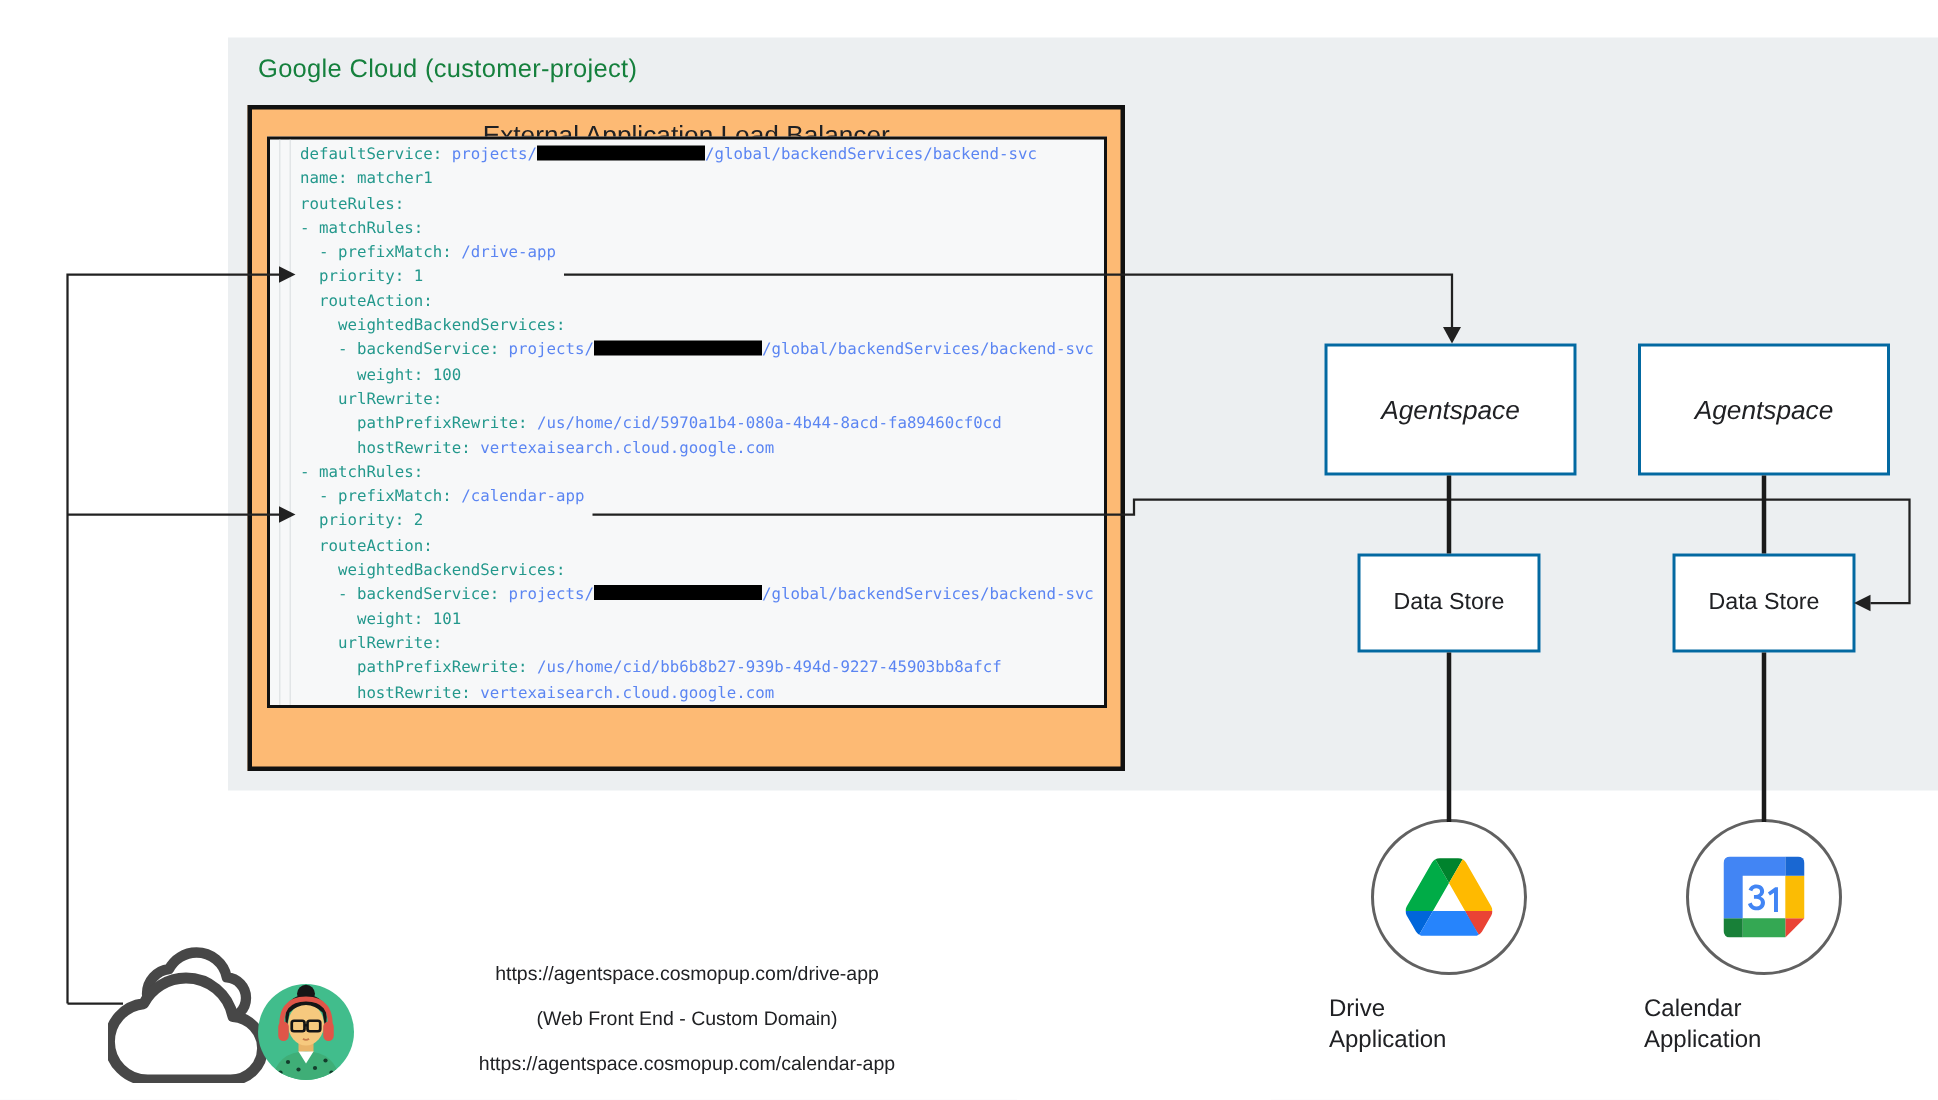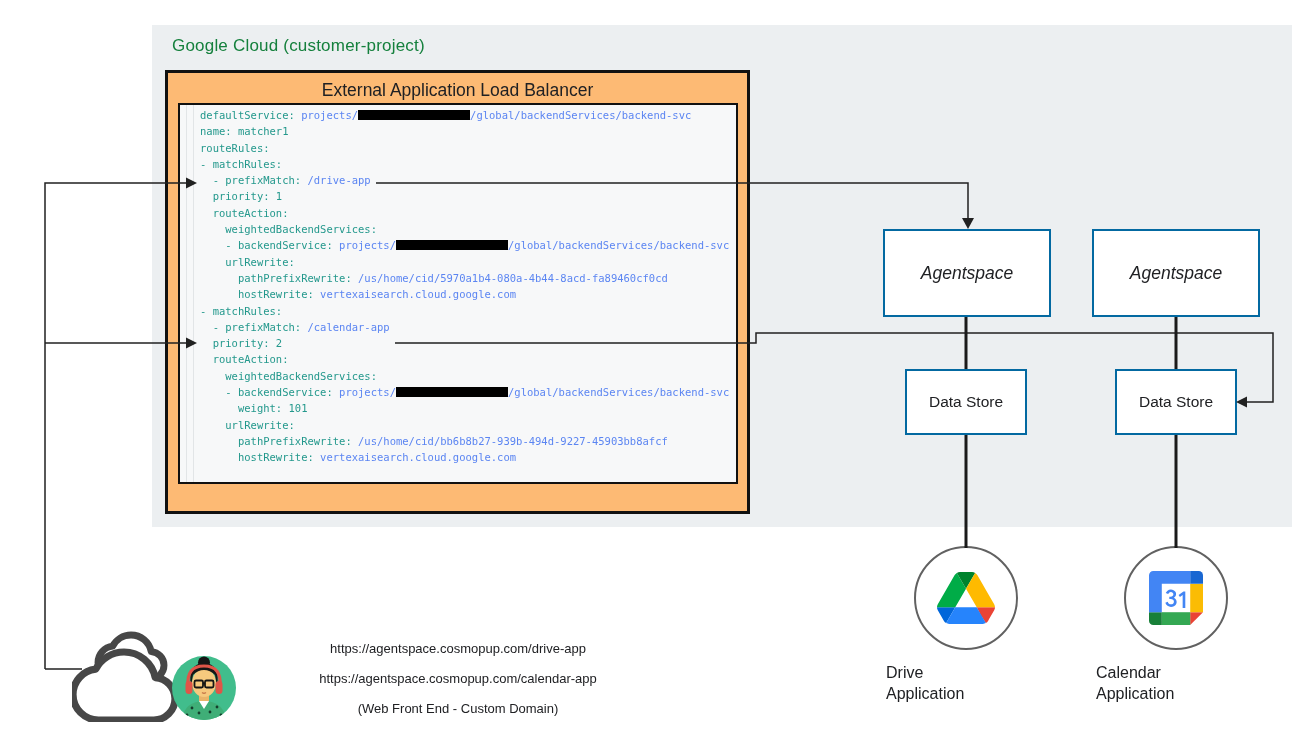--- a/index.html
+++ b/index.html
@@ -9,21 +9,21 @@
   
   .gcp{position:absolute;left:152px;top:25px;width:1140px;height:502px;background:#eceff1;}
   .gcp-label{position:absolute;left:20px;top:11px;font-size:17px;color:#15803d;letter-spacing:.2px;}
 
   
   .lb-box{position:absolute;left:165px;top:70px;width:585px;height:444px;background:#fdba74;
           border:3px solid #111;box-sizing:border-box;}
   .lb-title{position:absolute;left:0;right:0;top:7px;text-align:center;font-size:17.5px;color:#202124;}
 
   
-  .code-box{position:absolute;left:10px;top:30px;width:560px;height:381px;box-sizing:border-box;
+  .code-box{position:absolute;left:10px;top:18px;width:560px;height:381px;box-sizing:border-box;
             border:2px solid #111;background:#f7f8f9;overflow:hidden;
             font-family:"DejaVu Sans Mono","Liberation Mono",monospace;font-size:10.5px;
             padding:2px 0 0 20px;position:absolute;}
   .code-line{height:16.3px;line-height:16.3px;white-space:pre;}
   .tok-teal{color:#23988c;}
   .tok-blue{color:#5b85f2;}
   .tok-redact{display:inline-block;width:112px;height:10px;background:#000;vertical-align:-1px;}
   .indent-guide{position:absolute;top:0;bottom:0;width:1px;background:#e2e5e7;}
   .ig1{left:6px;} .ig2{left:13px;}
 
@@ -72,20 +72,21 @@
       <div id="code-lines">
           <div class="code-line"><span class="tok-teal">defaultService: </span><span class="tok-blue">projects/</span><span class="tok-redact"></span><span class="tok-blue">/global/backendServices/backend-svc</span></div>
           <div class="code-line"><span class="tok-teal">name: matcher1</span></div>
           <div class="code-line"><span class="tok-teal">routeRules:</span></div>
           <div class="code-line"><span class="tok-teal">- matchRules:</span></div>
           <div class="code-line"><span class="tok-teal">  - prefixMatch: </span><span class="tok-blue">/drive-app</span></div>
           <div class="code-line"><span class="tok-teal">  priority: 1</span></div>
           <div class="code-line"><span class="tok-teal">  routeAction:</span></div>
           <div class="code-line"><span class="tok-teal">    weightedBackendServices:</span></div>
           <div class="code-line"><span class="tok-teal">    - backendService: </span><span class="tok-blue">projects/</span><span class="tok-redact"></span><span class="tok-blue">/global/backendServices/backend-svc</span></div>
+          <div class="code-line"><span class="tok-teal">      weight: 100</span></div>
           <div class="code-line"><span class="tok-teal">    urlRewrite:</span></div>
           <div class="code-line"><span class="tok-teal">      pathPrefixRewrite: </span><span class="tok-blue">/us/home/cid/5970a1b4-080a-4b44-8acd-fa89460cf0cd</span></div>
           <div class="code-line"><span class="tok-teal">      hostRewrite: </span><span class="tok-blue">vertexaisearch.cloud.google.com</span></div>
           <div class="code-line"><span class="tok-teal">- matchRules:</span></div>
           <div class="code-line"><span class="tok-teal">  - prefixMatch: </span><span class="tok-blue">/calendar-app</span></div>
           <div class="code-line"><span class="tok-teal">  priority: 2</span></div>
           <div class="code-line"><span class="tok-teal">  routeAction:</span></div>
           <div class="code-line"><span class="tok-teal">    weightedBackendServices:</span></div>
           <div class="code-line"><span class="tok-teal">    - backendService: </span><span class="tok-blue">projects/</span><span class="tok-redact"></span><span class="tok-blue">/global/backendServices/backend-svc</span></div>
           <div class="code-line"><span class="tok-teal">      weight: 101</span></div>
@@ -174,22 +175,22 @@
       <rect x="43.5" y="25" width="7" height="13" rx="3.5" fill="#e05548"></rect>
       <rect x="22.5" y="24.5" width="8.5" height="7" rx="1.5" fill="none" stroke="#151515" stroke-width="1.8"></rect>
       <rect x="33" y="24.5" width="8.5" height="7" rx="1.5" fill="none" stroke="#151515" stroke-width="1.8"></rect>
       <line x1="31" y1="27.5" x2="33" y2="27.5" stroke="#151515" stroke-width="1.8"></line>
       <path d="M30 36.5 Q32 38 34 36.5" stroke="#c77b4a" stroke-width="1.3" fill="none"></path>
     </g>
   </svg>
 
   <div class="frontend-text">
     <div>https://agentspace.cosmopup.com/drive-app</div>
+    <div>(Web Front End - Custom Domain)</div>
     <div>https://agentspace.cosmopup.com/calendar-app</div>
-    <div>(Web Front End - Custom Domain)</div>
   </div>
 
   <svg class="overlay" viewBox="0 0 1292 733">
     <g stroke="#212121" stroke-width="1.5" fill="none">
       <path d="M45 669 V183 H186"></path>
       <path d="M45 343 H186"></path>
       <path d="M45 669 H82"></path>
       <path d="M376 183 H968 V219"></path>
       <path d="M395 343 H756 V333 H1273 V402 H1247"></path>
     </g>

